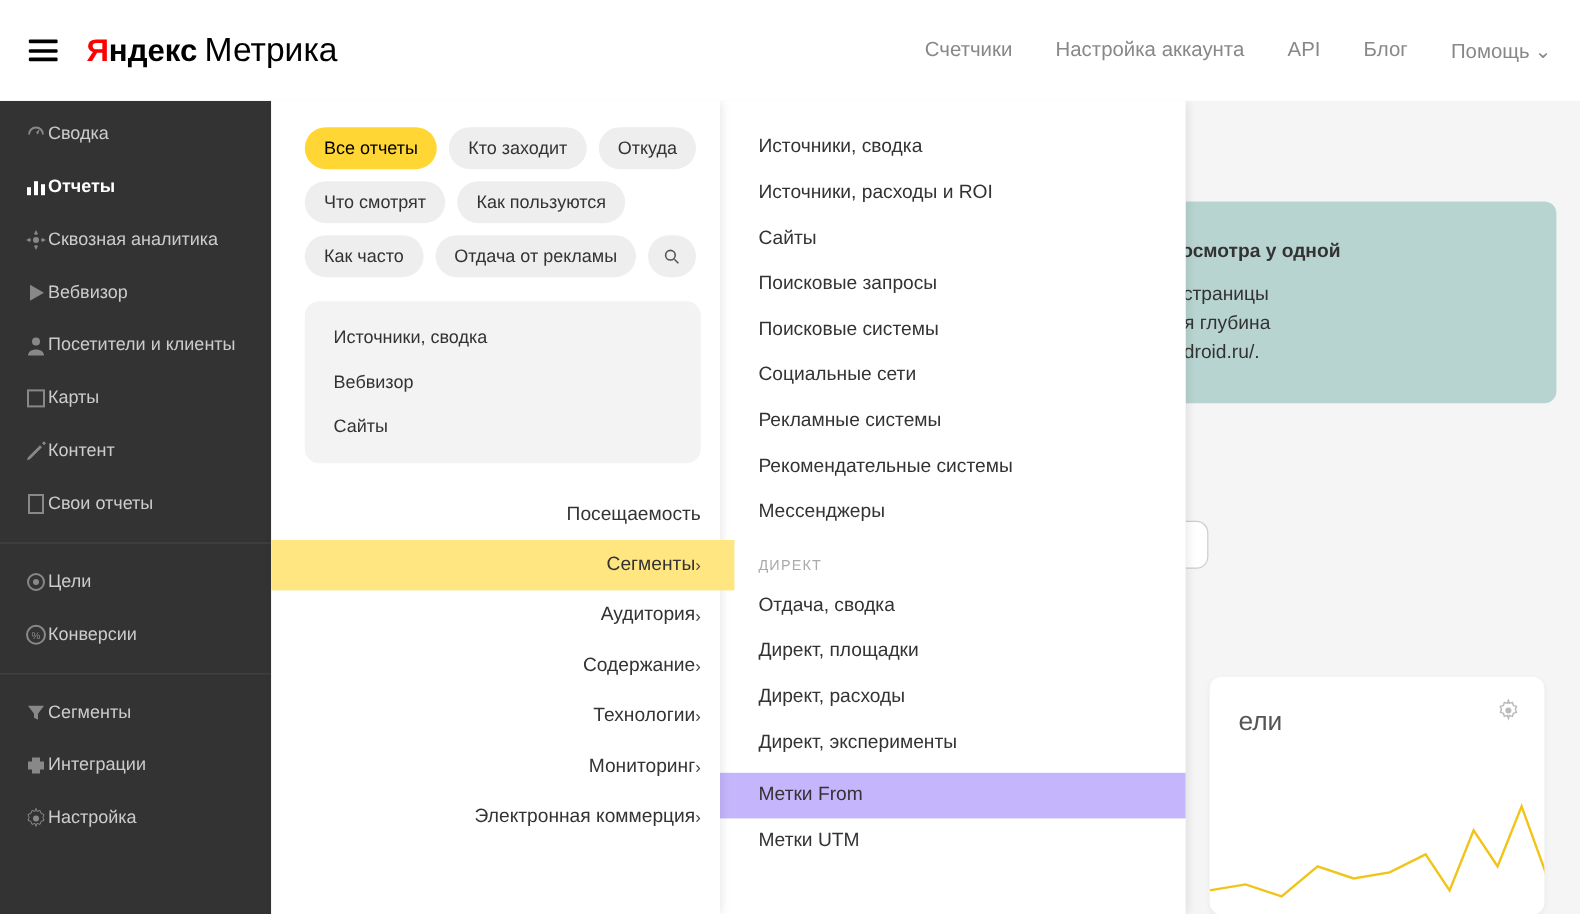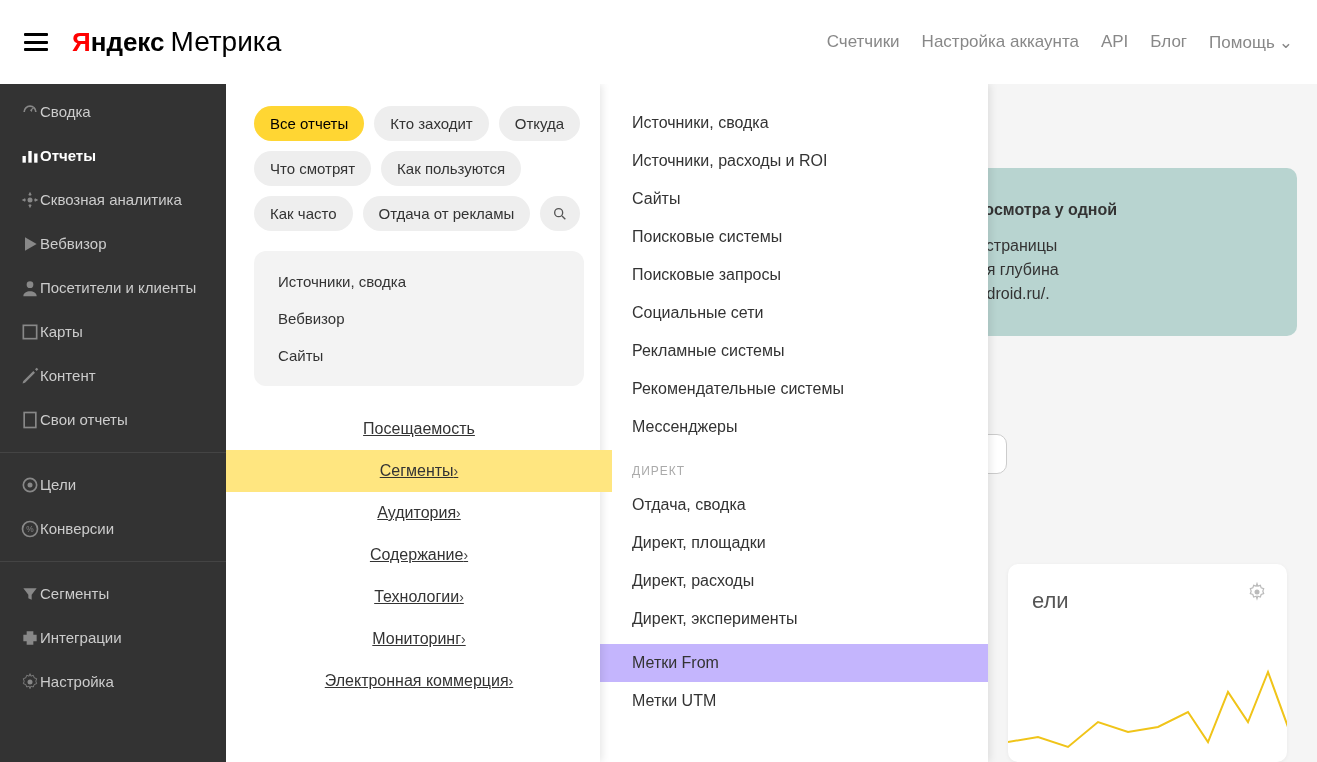--- a/index.html
+++ b/index.html
@@ -6,21 +6,21 @@
   body { font-family: Arial, Helvetica, sans-serif; color: #222; background: #f5f5f5; width: 1317px; height: 762px; overflow: hidden; }
   
   
   .header { height: 84px; background: #fff; display: flex; align-items: center; padding: 0 24px; position: relative; z-index: 10; }
   .hamburger { width: 24px; height: 18px; display: flex; flex-direction: column; justify-content: space-between; cursor: pointer; margin-right: 24px; }
   .hamburger span { height: 3px; background: #000; border-radius: 1px; }
   .logo { display: flex; align-items: baseline; font-size: 26px; }
   .logo .y { color: #ff0000; font-weight: bold; }
   .logo .andex { color: #000; font-weight: bold; }
   .logo .metrika { color: #000; font-weight: 300; margin-left: 6px; font-size: 28px; }
-  .header-nav { margin-left: auto; display: flex; gap: 22px; align-items: center; }
+  .header-nav { margin-left: auto; display: flex; gap: 36px; align-items: center; }
   .header-nav a { color: #888; text-decoration: none; font-size: 17px; }
   .header-nav a .chev { margin-left: 4px; }
   
   
   .layout { display: flex; height: calc(762px - 84px); position: relative; }
   
   
   .sidebar { width: 226px; background: #333; color: #ccc; padding-top: 6px; overflow: hidden; flex-shrink: 0; }
   .side-item { display: flex; align-items: center; padding: 12px 20px; cursor: pointer; font-size: 15px; line-height: 1.3; }
   .side-item.active { color: #fff; font-weight: bold; }
@@ -31,21 +31,21 @@
   
   
   .flyout1 { width: 374px; background: #fff; box-shadow: 2px 0 8px rgba(0,0,0,0.1); padding: 22px 16px 0 28px; flex-shrink: 0; position: relative; z-index: 5; }
   .chips { display: flex; flex-wrap: wrap; gap: 10px; margin-bottom: 20px; }
   .chip { background: #eee; border-radius: 20px; padding: 9px 16px; font-size: 15px; cursor: pointer; color: #333; }
   .chip.active { background: #ffd633; color: #000; }
   .chip.search { padding: 9px 12px; display: flex; align-items: center; justify-content: center; }
   .quick-box { background: #f3f3f3; border-radius: 12px; padding: 12px 0; margin-bottom: 22px; }
   .quick-box .qitem { padding: 10px 24px; font-size: 15px; cursor: pointer; color: #333; }
   .cat-list { margin: 0 -28px; }
-  .cat-item { display: flex; align-items: center; justify-content: center; padding: 12px 28px; font-size: 16px; cursor: pointer; color: #333; text-decoration: underline; }
+  .cat-item { display: flex; align-items: center; justify-content: flex-end; padding: 12px 28px; font-size: 16px; cursor: pointer; color: #333; }
   .cat-item.hl { background: #ffe680; }
   .cat-item .chev { color: #444; font-size: 14px; }
   
   
   .flyout2 { width: 388px; background: #fff; box-shadow: 2px 0 8px rgba(0,0,0,0.1); padding-top: 20px; flex-shrink: 0; position: relative; z-index: 4; }
   .sub-item { padding: 10px 32px; font-size: 16px; cursor: pointer; color: #333; }
   .sub-item.hl { background: #c4b5fd; }
   .sub-heading { padding: 18px 32px 8px 32px; font-size: 12px; letter-spacing: 1px; color: #aaa; text-transform: uppercase; }
   
   
@@ -248,22 +248,22 @@
         <span>Электронная коммерция</span>
         <span class="chev">›</span>
       </div>
     </div>
   </div>
 
   <div class="flyout2">
     <div class="sub-item">Источники, сводка</div>
     <div class="sub-item">Источники, расходы и ROI</div>
     <div class="sub-item">Сайты</div>
+    <div class="sub-item">Поисковые запросы</div>
     <div class="sub-item">Поисковые системы</div>
-    <div class="sub-item">Поисковые запросы</div>
     <div class="sub-item">Социальные сети</div>
     <div class="sub-item">Рекламные системы</div>
     <div class="sub-item">Рекомендательные системы</div>
     <div class="sub-item">Мессенджеры</div>
     <div class="sub-heading">ДИРЕКТ</div>
     <div class="sub-item">Отдача, сводка</div>
     <div class="sub-item">Директ, площадки</div>
     <div class="sub-item">Директ, расходы</div>
     <div class="sub-item">Директ, эксперименты</div>
     <div style="height:6px"></div>

